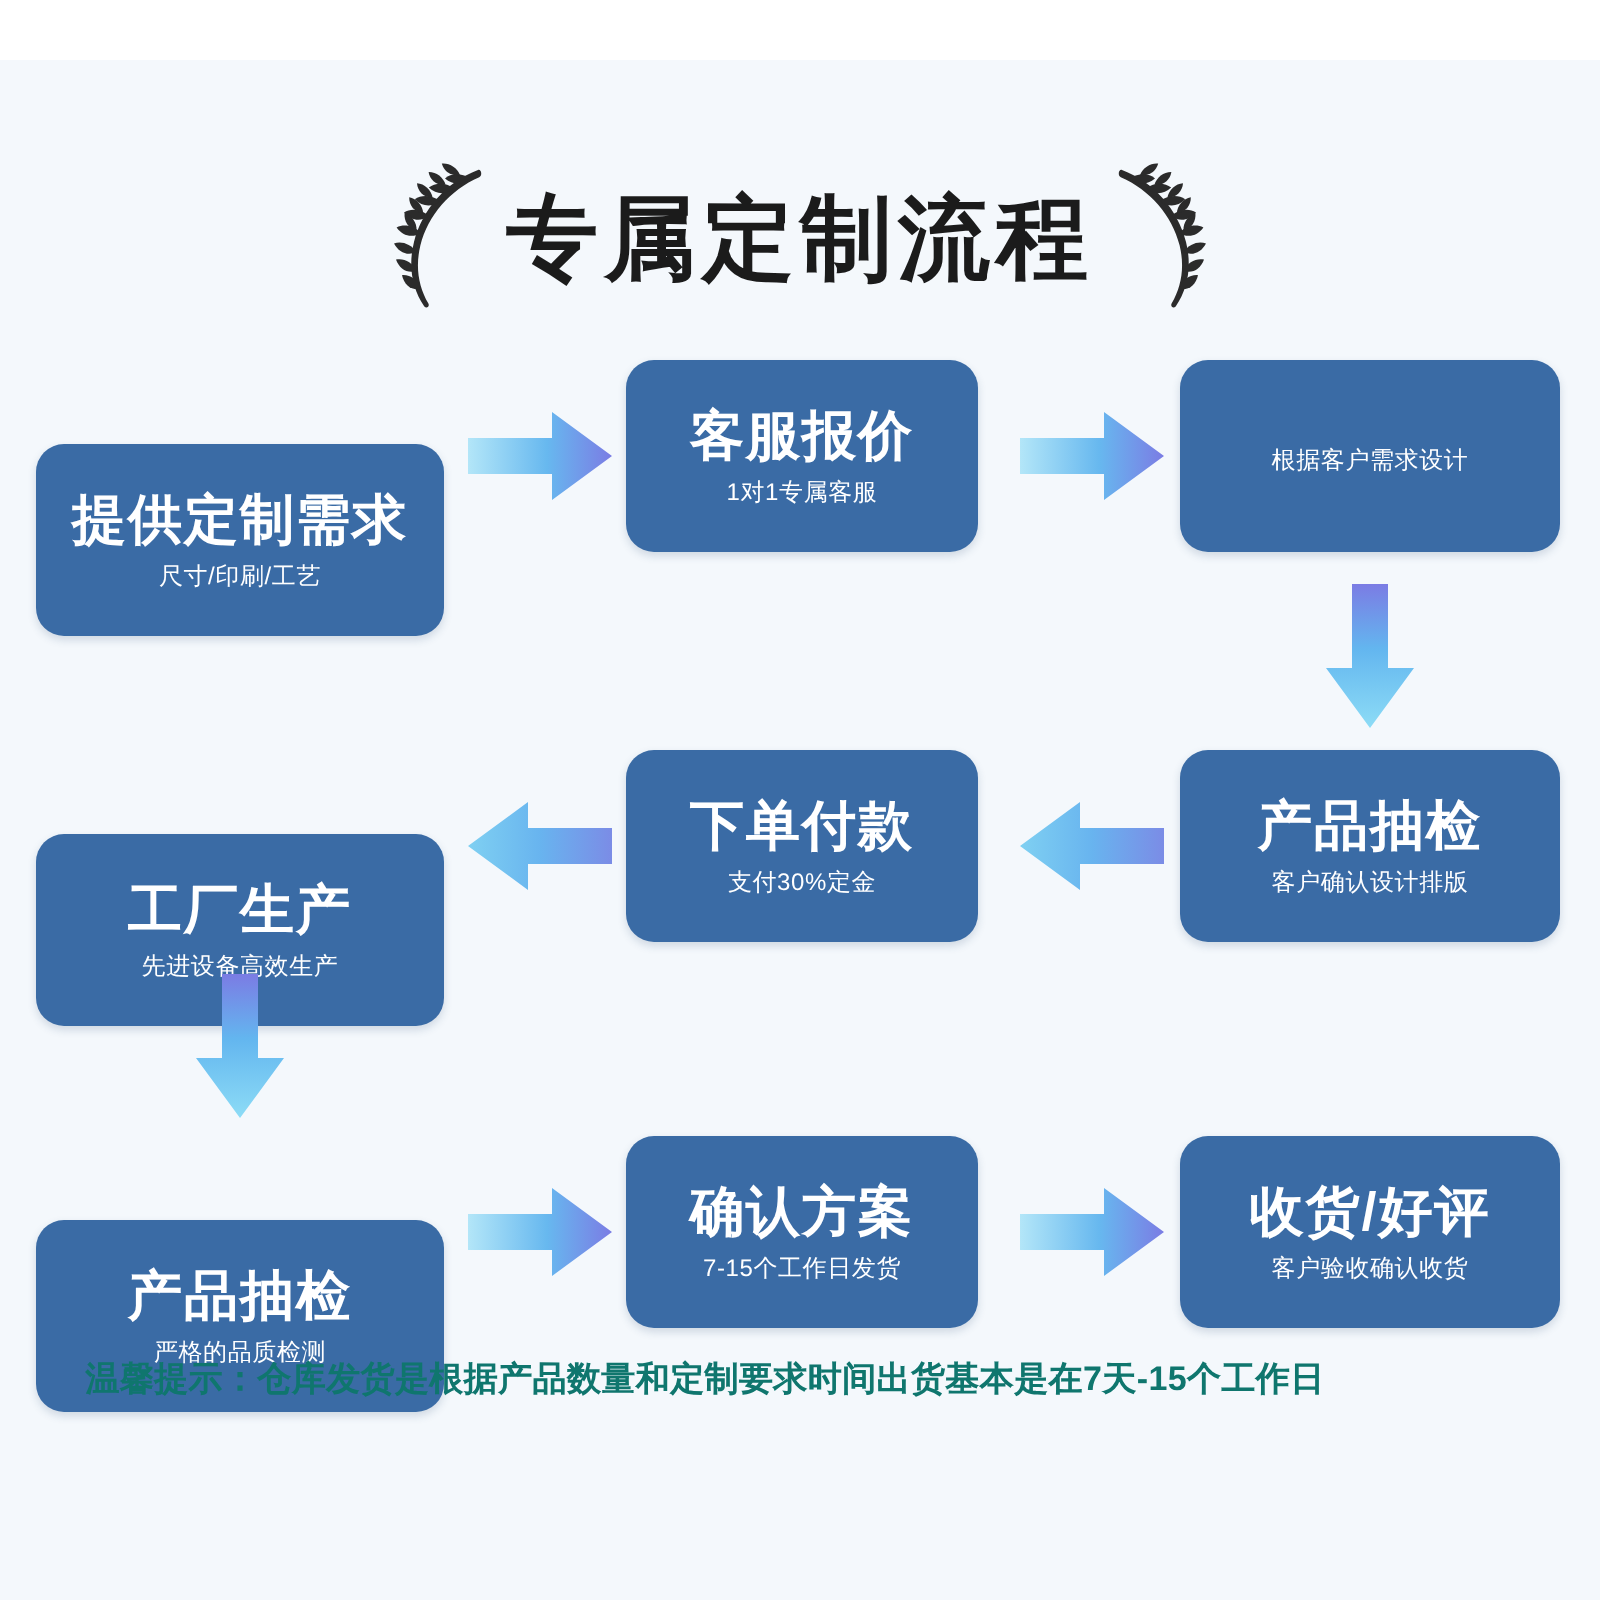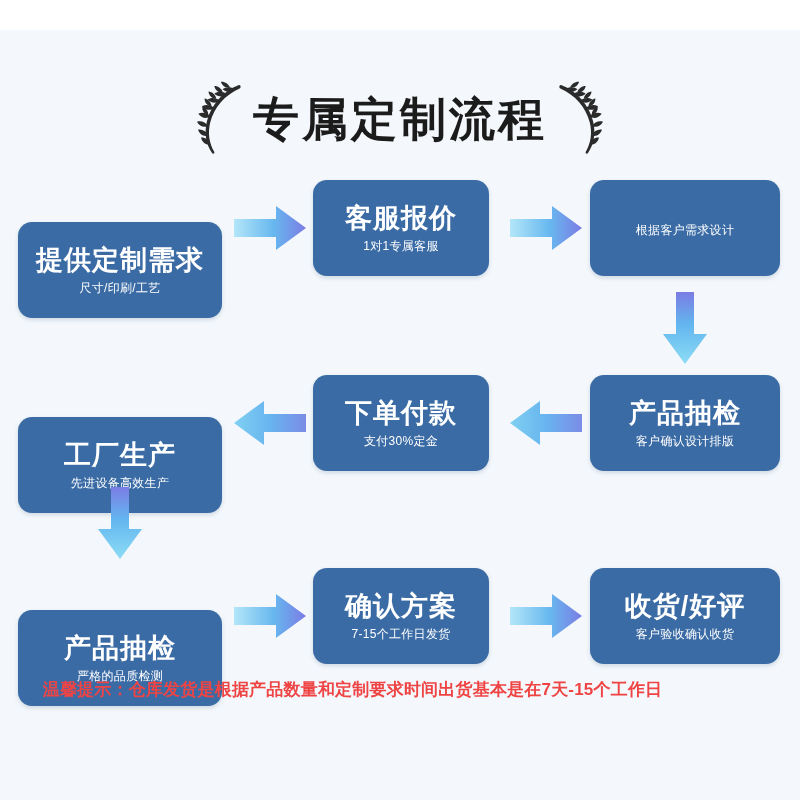--- a/index.html
+++ b/index.html
@@ -119,21 +119,21 @@
   .arrow-v.down-right { left: 661px; top: 292px; }
   .arrow-v.down-left  { left: 96px;  top: 487px; }
 
   
   #footer-note {
     position: absolute;
     left: 0;
     top: 678px;
     width: 705px;
     text-align: center;
-    color: #ef4444;
+    color: #0f766e;
     font-size: 17px;
     font-weight: bold;
     letter-spacing: 0.2px;
     white-space: nowrap;
   }
 </style>
 </head>
 <body>
 
 <div id="page">

